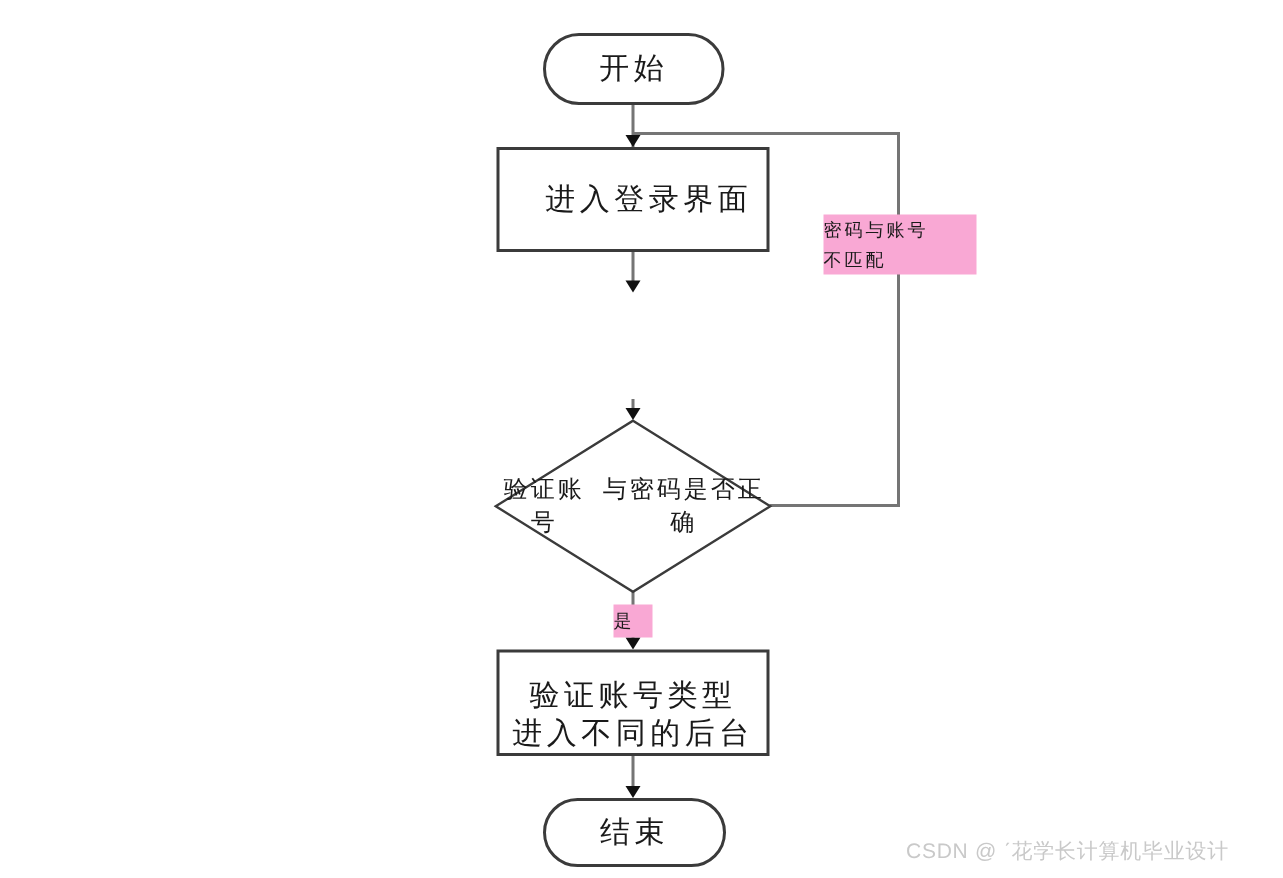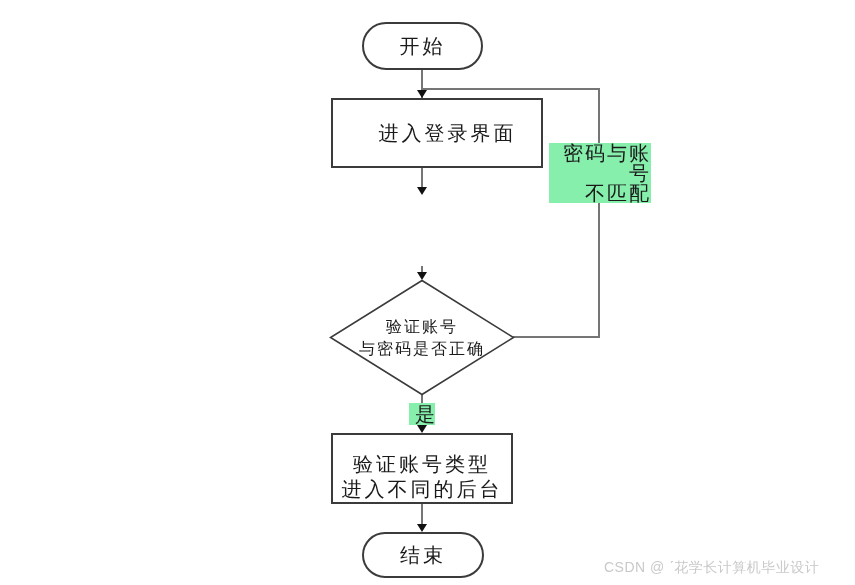--- a/index.html
+++ b/index.html
@@ -29,38 +29,38 @@
     color: #1a1a1a;
     letter-spacing: 3px;
     line-height: 25px;
     text-align: center;
     z-index: 3;
   }
   .terminator { border-radius: 24px; }
   .rect { border-radius: 0; }
 
   .n-start   { left: 362px; top: 22px;  width: 121px; height: 48px; }
-  .n-login   { left: 331px; top: 98px;  width: 212px; height: 70px; padding-left: 21px; }
+  .n-login   { left: 331px; top: 98px;  width: 182px; height: 70px; padding-left: 21px; }
   .n-input   { left: 331px; top: 195px; width: 182px; height: 71px; }
   .n-type    { left: 331px; top: 433px; width: 182px; height: 71px; justify-content: flex-end; }
   .n-end     { left: 362px; top: 532px; width: 122px; height: 46px; border-radius: 23px; }
 
   .diamond-wrap {
     position: absolute;
     left: 329px; top: 279px;
     width: 186px; height: 117px;
     z-index: 3;
   }
   .diamond-wrap svg { display: block; }
   .diamond-label {
     position: absolute;
     left: 0; top: 0;
     width: 100%; height: 100%;
     display: flex;
-    flex-direction: column;
+    flex-direction: row;
     align-items: center;
     justify-content: center;
     font-size: 16px;
     color: #1a1a1a;
     letter-spacing: 2px;
     line-height: 22px;
     text-align: center;
   }
 
   
@@ -89,25 +89,25 @@
   }
   .a-login { left: 417px; top: 90px;  }
   .a-input { left: 417px; top: 187px; }
   .a-diam  { left: 417px; top: 272px; }
   .a-type  { left: 417px; top: 425px; }
   .a-end   { left: 417px; top: 524px; }
 
   
   .edge-label {
     position: absolute;
-    background: #86efac;
+    background: #f9a8d4;
     color: #1a1a1a;
-    font-size: 20px;
+    font-size: 12px;
     letter-spacing: 2px;
-    text-align: right;
+    text-align: left;
     line-height: 20px;
     z-index: 4;
   }
   .lab-yes {
     left: 409px; top: 403px;
     width: 26px; height: 22px;
     line-height: 22px;
     letter-spacing: 0;
   }
   .lab-mismatch {

